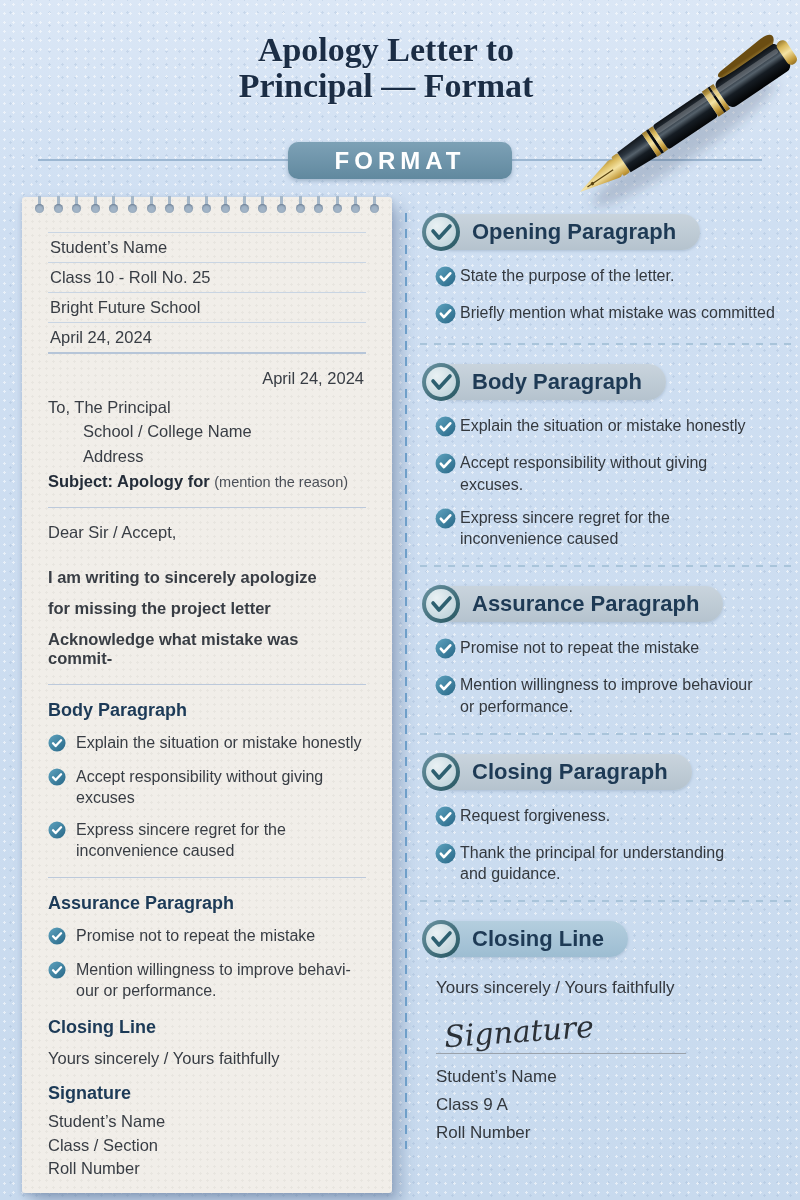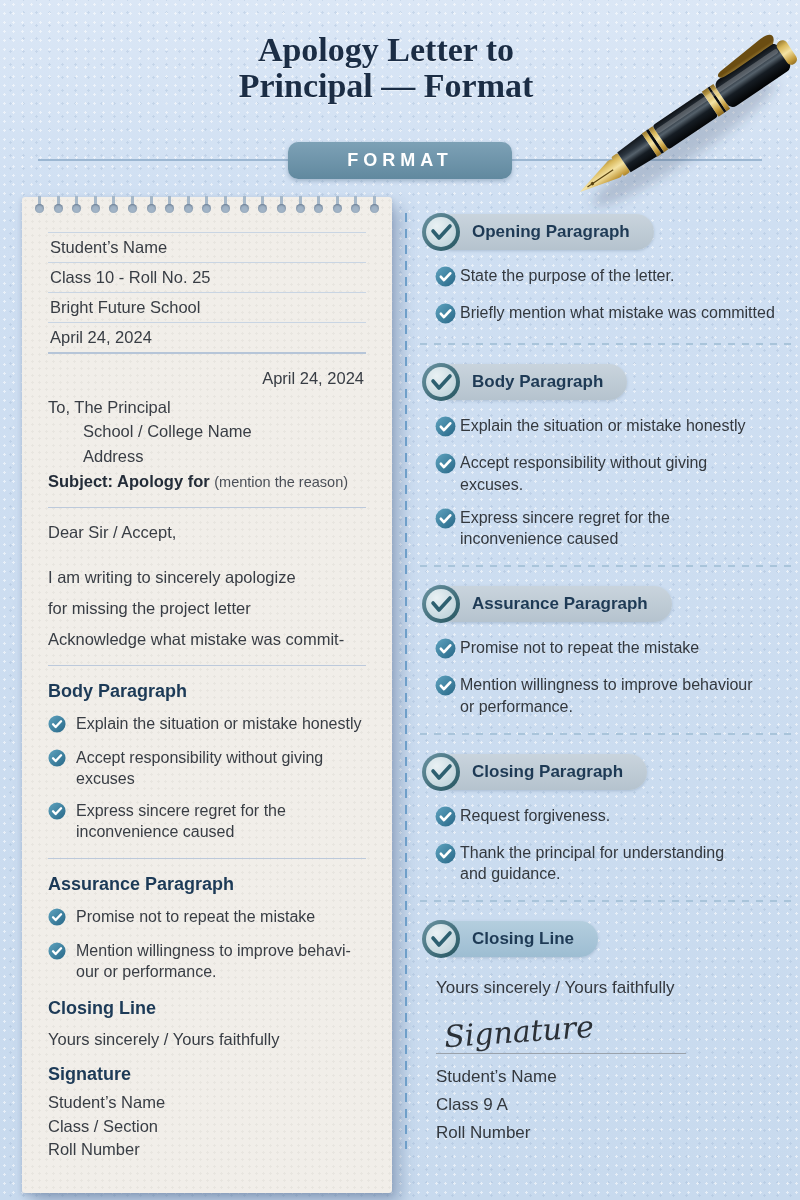--- a/index.html
+++ b/index.html
@@ -18,21 +18,21 @@
   .title{
     position:absolute;top:32px;left:0;width:772px;text-align:center;
     font-family:"Liberation Serif", serif;font-weight:700;
     font-size:34px;line-height:1.07;color:#1b2d45;
     text-shadow:0 1px 1px rgba(255,255,255,.5);
   }
   .header-rule{position:absolute;top:159px;left:38px;width:724px;height:2px;background:#8fadc9;opacity:.8;}
   .format-badge{
     position:absolute;top:142px;left:288px;width:224px;height:37px;
     background:linear-gradient(180deg,#7da1b6,#61899f);
-    border-radius:10px;color:#ffffff;font-weight:700;font-size:18px;letter-spacing:5px;
+    border-radius:10px;color:#ffffff;font-weight:700;font-size:24px;letter-spacing:5px;
     display:flex;align-items:center;justify-content:center;
     box-shadow:0 2px 4px rgba(70,100,130,.35);
   }
   .pen-svg{position:absolute;top:14px;right:-6px;}
   
   .paper{
     position:absolute;left:22px;top:197px;width:370px;height:996px;
     background-color:#f1eee9;
     background-image:radial-gradient(rgba(185,182,172,.16) 1px, transparent 1.3px);
     background-size:7px 7px;
@@ -50,36 +50,36 @@
   .info-row:last-child{border-bottom:2px solid #b6c5d8;}
   .date-right{text-align:right;margin:15px 2px 10px 0;}
   .to-line{margin:8px 0 5px;}
   .to-sub p{margin:0 0 6px 35px;}
   .subject-line{}
   .subject-bold{font-weight:700;color:#232c38;}
   .subject-hint{font-size:14.5px;color:#4a4f57;}
   .p-divider{height:1px;background:#bcc9db;margin-top:16px;}
   .salutation{margin-top:15px;}
   .open-lines{margin-top:26px;}
-  .open-lines p{margin:0 0 12px;}
+  .open-lines p{margin:0 0 12px;font-weight:bold;}
   .note-heading{font-weight:700;color:#1c3a57;font-size:18px;margin:15px 0 11px;}
   .n-item{display:flex;gap:10px;margin:0 0 10px;}
   .n-icon{flex:0 0 18px;padding-top:2px;}
   .n-text{white-space:pre-line;line-height:1.33;font-size:16px;}
   
   .dashline{position:absolute;left:405px;top:213px;width:2px;height:936px;
     background:repeating-linear-gradient(180deg,#6f9fc9 0 9px, transparent 9px 16px);}
   .guide{position:absolute;left:420px;top:210px;width:372px;color:#33383e;}
   .g-header{position:relative;display:inline-flex;align-items:center;height:44px;margin-bottom:11px;padding-right:24px;}
   .g-pill{position:absolute;left:15px;top:4px;right:0;bottom:4px;
     background:linear-gradient(180deg,#c9d4dd,#b5c3ce);border-radius:19px;
     box-shadow:0 1px 3px rgba(90,115,145,.3);}
   .g-pill.closing{background:linear-gradient(180deg,#b4cede,#9dbdd2);}
   .g-hicon{position:relative;z-index:1;flex:0 0 42px;height:42px;}
-  .g-hlabel{position:relative;z-index:1;margin-left:10px;font-weight:700;font-size:17px;color:#1e3a55;}
+  .g-hlabel{position:relative;z-index:1;margin-left:10px;font-weight:700;font-size:22px;color:#1e3a55;}
   .g-item{display:flex;gap:4px;margin:0 0 11px 15px;}
   .g-icon{flex:0 0 21px;padding-top:1px;}
   .g-text{white-space:pre-line;font-size:16px;line-height:1.36;}
   .g-divider{height:2px;margin:15px 0 15px;
     background:repeating-linear-gradient(90deg,#a9c4da 0 7px, transparent 7px 14px);}
   .g-close{margin-left:16px;}
   .close-line{font-size:17px;margin:6px 0 16px;}
   .sig-script{display:inline-block;font-family:"DejaVu Serif", serif;font-style:italic;
     font-size:30px;color:#2b3036;transform:rotate(-4deg);margin:0 0 2px 8px;}
   .sig-rule{width:250px;height:1px;background:#9aa2ab;margin:2px 0 13px;}

